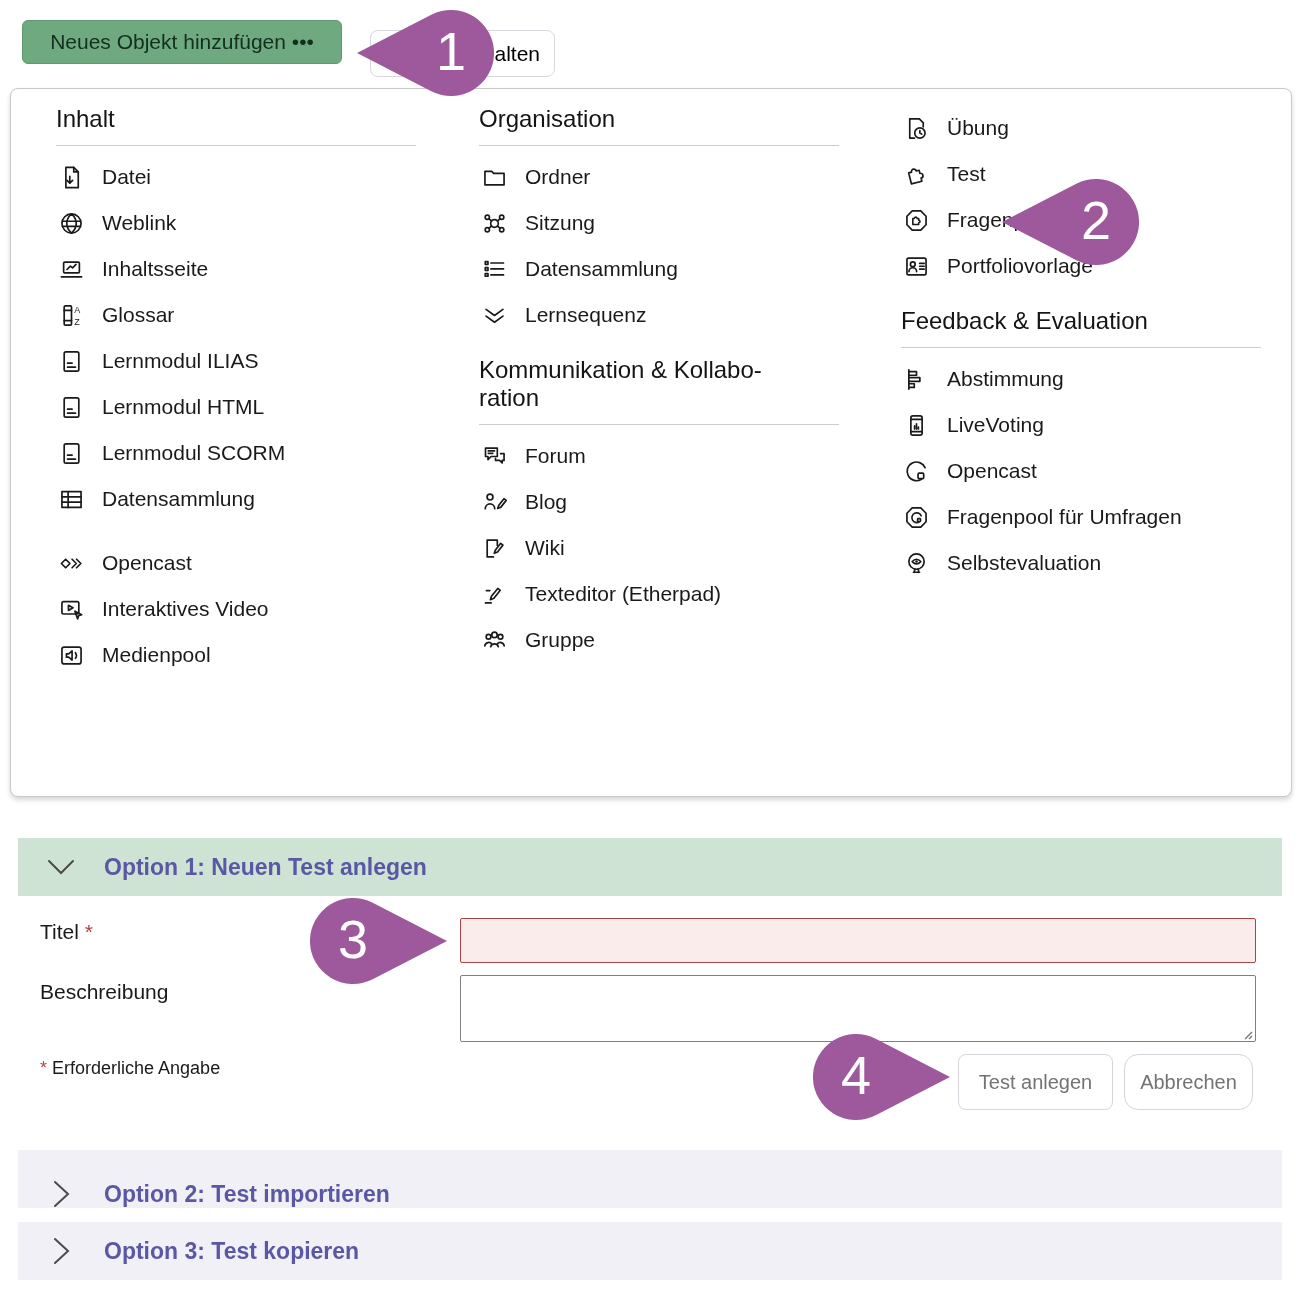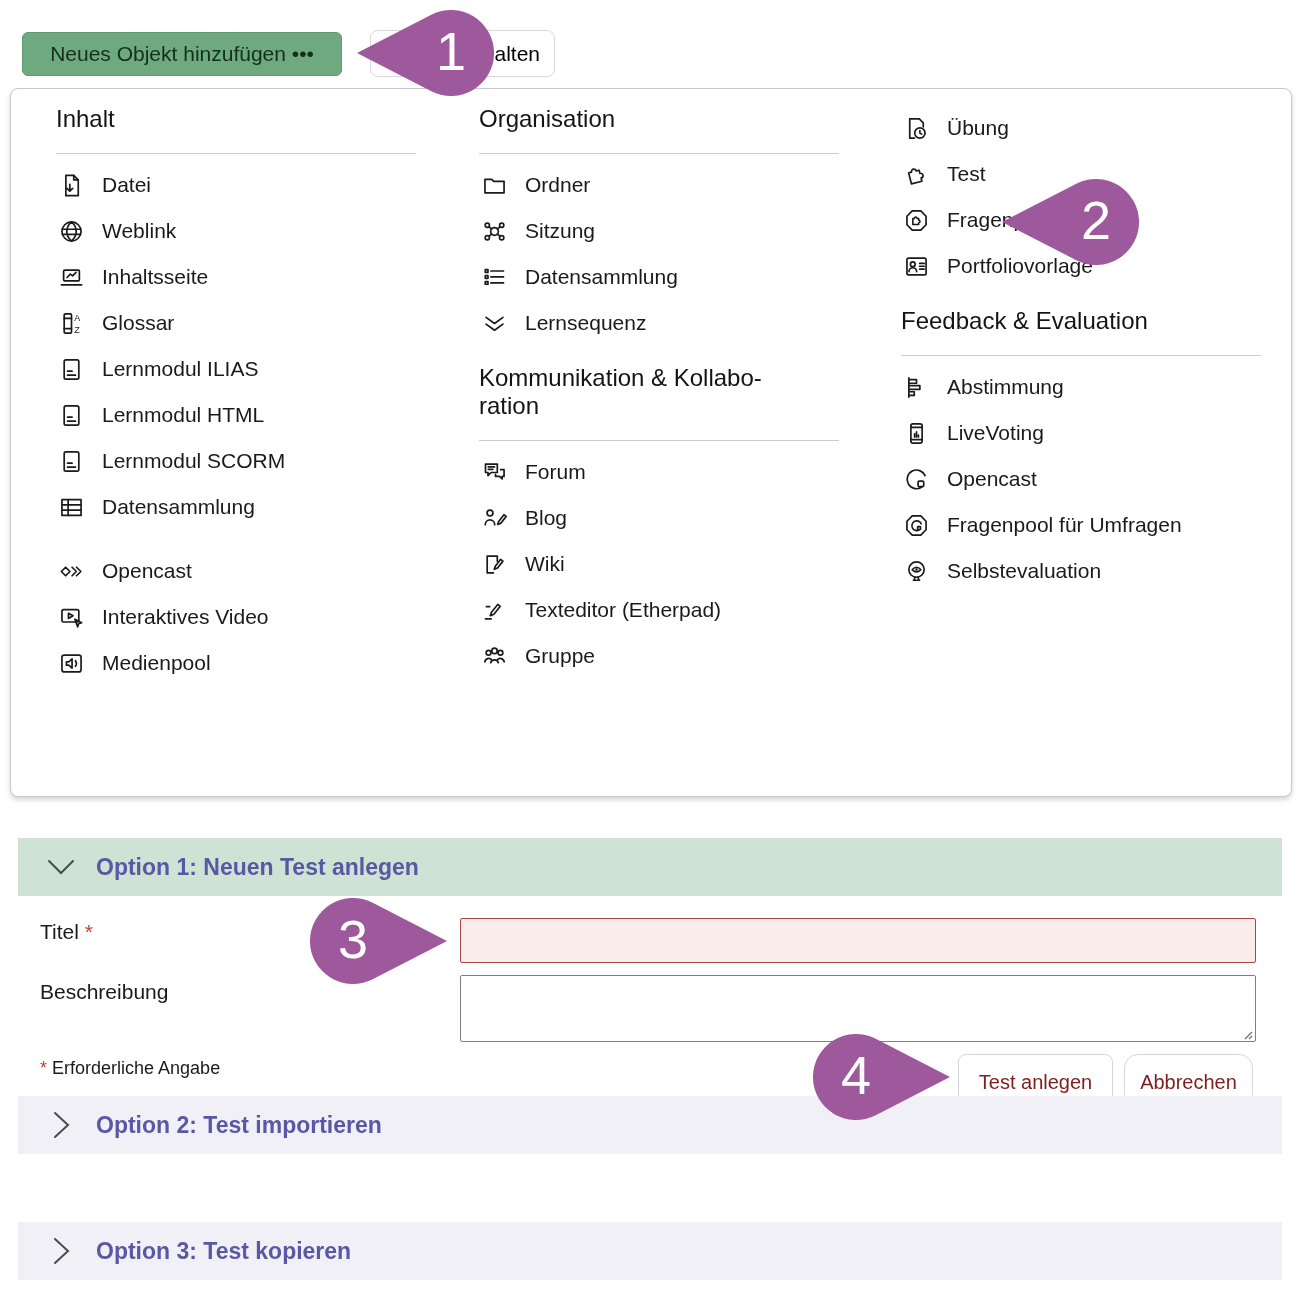--- a/index.html
+++ b/index.html
@@ -1,69 +1,69 @@
 <!DOCTYPE html>
 <html><head>
 <meta charset="utf-8">
 <style>
   html,body{margin:0;padding:0;}
   body{width:1300px;height:1300px;position:relative;background:#fff;
        font-family:"Liberation Sans",sans-serif;color:#1a1a1a;overflow:hidden;}
 
   
-  .btn-green{position:absolute;left:22px;top:32px;width:320px;height:44px;
+  .btn-green{position:absolute;left:22px;top:20px;width:320px;height:44px;
     background:#6FA980;border:1px solid #5E9A70;border-radius:6px;
     display:flex;align-items:center;justify-content:center;
     font-size:21px;color:#12301d;cursor:pointer;box-sizing:border-box;}
   .btn-ghost{position:absolute;left:370px;top:30px;width:185px;height:47px;
     background:#fff;border:1px solid #d9d6de;border-radius:8px;
     display:flex;align-items:center;justify-content:flex-end;
     padding-right:14px;box-sizing:border-box;font-size:21px;cursor:pointer;}
 
   
   .panel{position:absolute;left:10px;top:88px;width:1280px;height:707px;
     background:#fff;border:1px solid #c9c9c9;border-radius:8px;
     box-shadow:0 3px 5px rgba(0,0,0,.16);}
   .col{position:absolute;top:16px;width:360px;}
   .col1{left:45px}.col2{left:468px}.col3{left:890px}
   .sec:not(:first-child){margin-top:18px;}
-  .sec-title{font-size:24px;line-height:28px;padding-bottom:20px;
+  .sec-title{font-size:24px;line-height:28px;padding-bottom:12px;
     border-bottom:1px solid #ccc;margin-bottom:8px;color:#141414;}
   .sec-title .t{display:inline-block;max-width:330px;}
   .item{display:flex;align-items:center;height:46px;gap:16px;font-size:21px;cursor:pointer;}
   .icw{width:30px;height:30px;flex:0 0 30px;display:flex;align-items:center;justify-content:center;}
   svg.ic{width:27px;height:27px;}
 
   
   .bar{position:absolute;left:18px;width:1264px;height:58px;display:flex;
-    align-items:center;gap:20px;padding-left:28px;box-sizing:border-box;
+    align-items:center;gap:28px;padding-left:28px;box-sizing:border-box;
     font-size:23px;font-weight:700;color:#5A57A5;cursor:pointer;}
   .bar.green{background:#CEE3D3;top:838px;}
-  .bar.lav1{background:#F1F0F6;top:1096px;}
+  .bar.lav1{background:#F1F0F6;top:1150px;align-items:flex-end;}
   .bar.lav2{background:#F1F0F6;top:1222px;}
   .chev{width:30px;display:flex;justify-content:center;align-items:center;}
 
   
   .flabel{position:absolute;left:40px;font-size:21px;}
   .lab-title{top:920px;}
   .lab-desc{top:980px;}
   .req{color:#C0403D;}
   .input-title{position:absolute;left:460px;top:918px;width:796px;height:45px;
     background:#FBECEC;border:1.5px solid #AD4444;border-radius:2px;
     box-sizing:border-box;font-size:20px;padding:0 10px;
     font-family:"Liberation Sans",sans-serif;}
   .ta-desc{position:absolute;left:460px;top:975px;width:796px;height:67px;
     background:#fff;border:1.5px solid #7F7F7F;border-radius:2px;
     box-sizing:border-box;resize:none;font-size:20px;padding:6px 10px;
     font-family:"Liberation Sans",sans-serif;}
   .ta-handle{position:absolute;left:1241px;top:1027px;width:13px;height:13px;}
   .note{position:absolute;left:40px;top:1058px;font-size:18px;}
   .btn-white{position:absolute;height:56px;background:#fff;border:1px solid #D8D4DC;
     border-radius:8px;font-size:20px;display:flex;align-items:center;
-    justify-content:center;box-sizing:border-box;color:#7f1d1d;cursor:pointer;}
+    justify-content:center;box-sizing:border-box;color:#737373;cursor:pointer;}
   .btn-submit{left:958px;top:1054px;width:155px;}
   .btn-cancel{left:1124px;top:1054px;width:129px;border-radius:14px;}
 
   
   .marker{position:absolute;width:137px;height:86px;z-index:20;pointer-events:none;}
   .marker svg{position:absolute;left:0;top:0;}
   .marker.right svg{transform:scaleX(-1);}
   .marker .num{position:absolute;top:43px;color:#fff;font-size:54px;line-height:1;
     transform:translate(-50%,-54%);}
   .marker.left .num{left:94px;}

